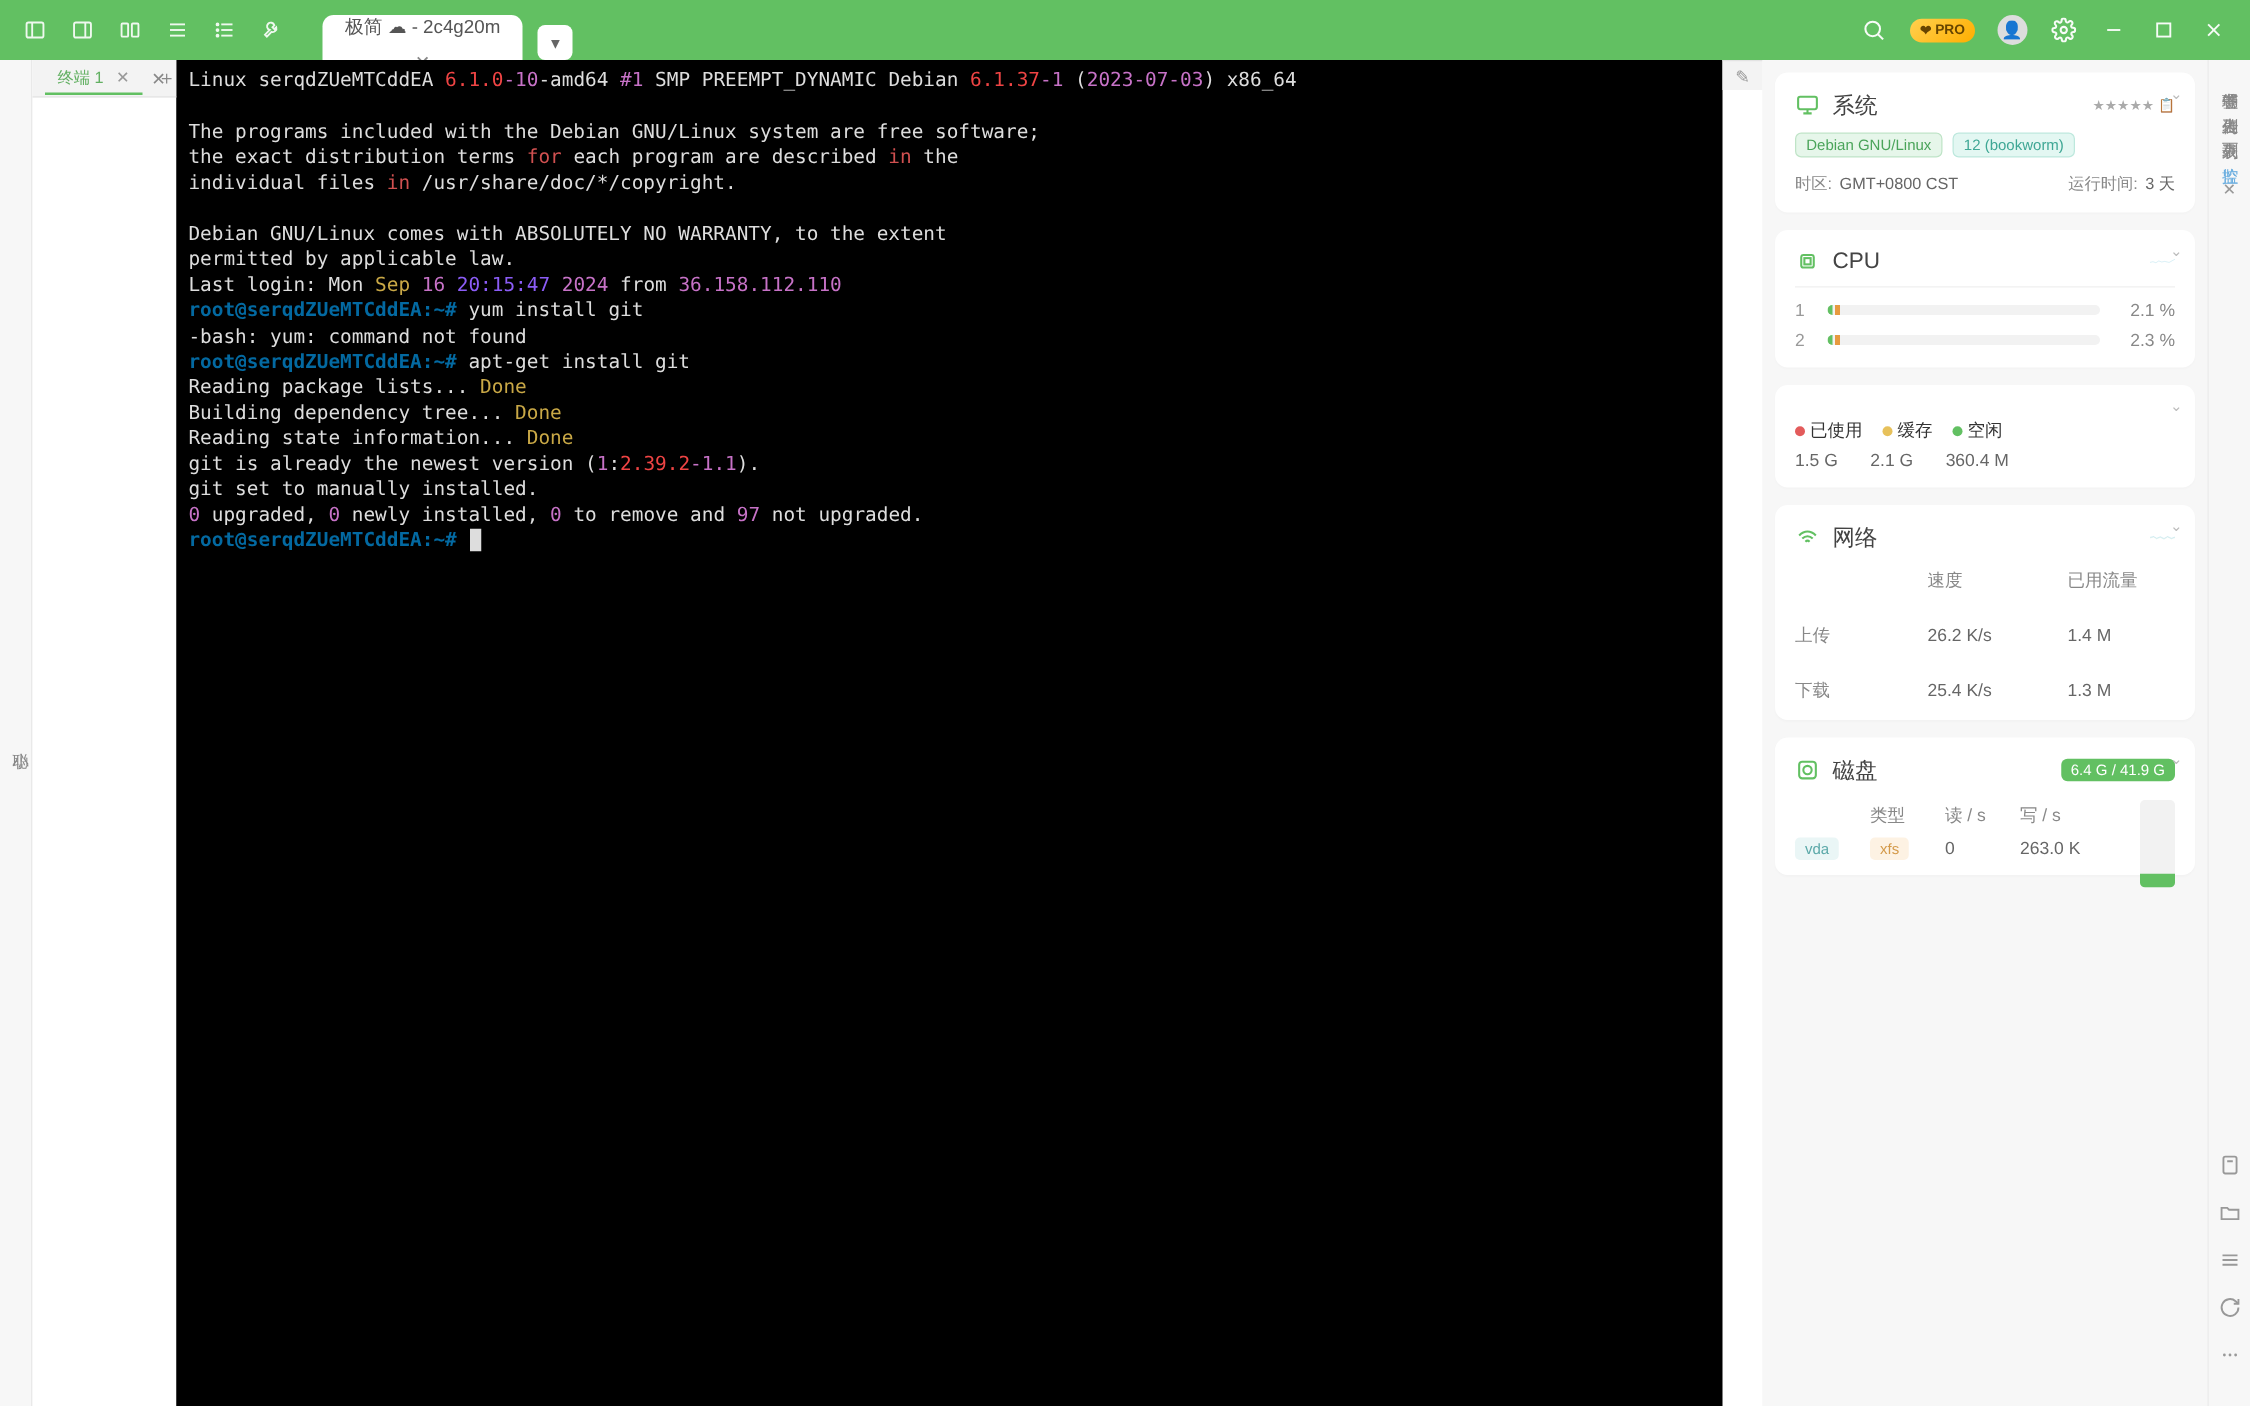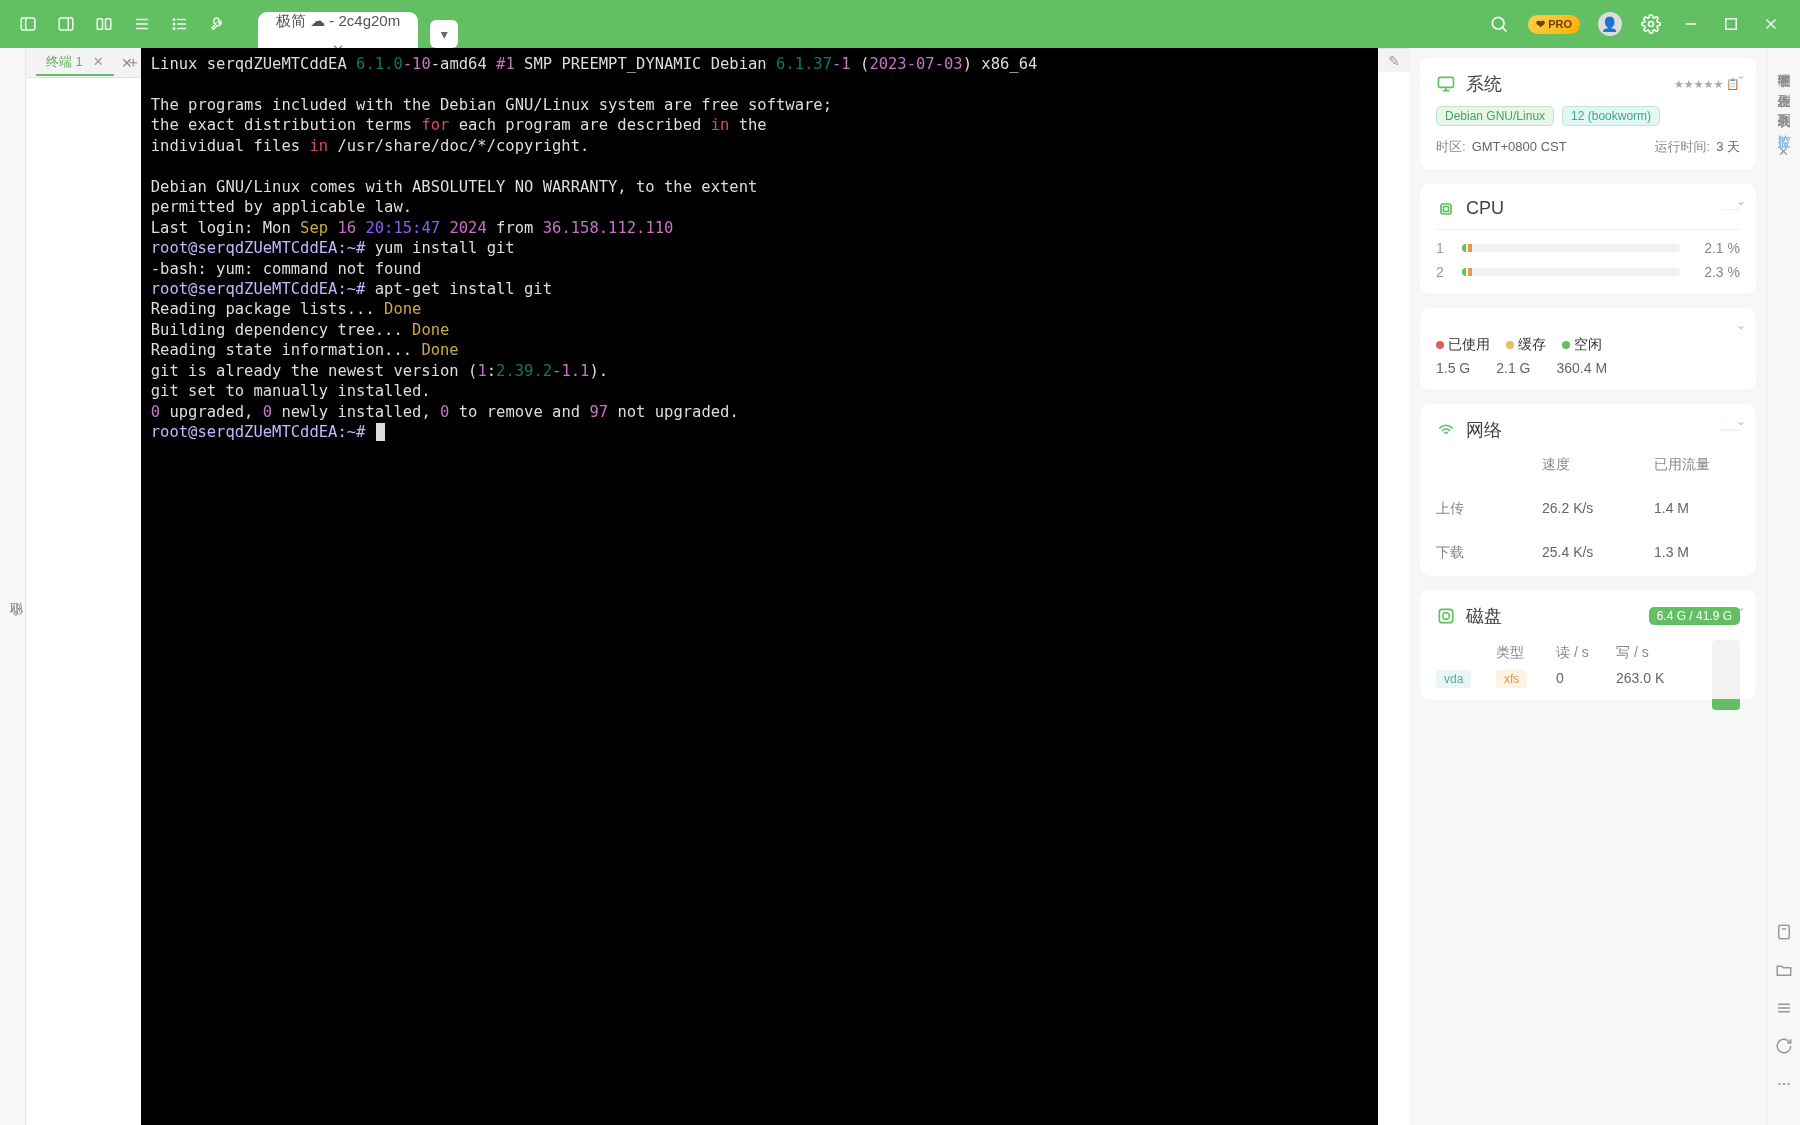--- a/index.html
+++ b/index.html
@@ -57,26 +57,26 @@
   flex:1;
   background:#000;
   color:#ddd;
   font-family: "Consolas","Menlo","DejaVu Sans Mono",monospace;
   font-size: 15.5px;
   line-height: 1.32;
   padding: 6px 10px 10px 10px;
   white-space:pre;
   overflow:auto;
 }
-.t-green { color:#0f766e; }
+.t-green { color:#ef4444; }
 .t-cyan { color:#8b5cf6; }
 .t-yellow { color:#c9a846; }
 .t-magenta { color:#c772c7; }
 .t-red { color:#d05050; }
-.t-prompt { color:#c4b5fd; }
+.t-prompt { color:#0369a1;font-weight:bold; }
 .cursor { display:inline-block; width:9px; height:18px; background:#ddd; vertical-align:text-bottom; margin-left:1px; animation:blink 1s step-end infinite;}
 @keyframes blink { 50% { opacity:0; } }
 
 .statusbar { height:24px; background:#f3f3f3; border-top:1px solid #e3e3e3; display:flex; align-items:center; padding:0 10px; gap:12px; color:#999; }
 
 .sidebar { width:356px; background:#f7f7f7; padding:10px 10px 10px 10px; overflow-y:auto; display:flex; flex-direction:column; gap:14px;}
 .card { background:#fff; border-radius:10px; padding:14px 16px; box-shadow:0 1px 2px rgba(0,0,0,.02); position:relative; }
 .card-title { display:flex; align-items:center; gap:10px; font-size:18px; color:#444;}
 .card-title svg { width:20px; height:20px; }
 .badge { font-size:12px; padding:2px 8px; border-radius:5px; }

